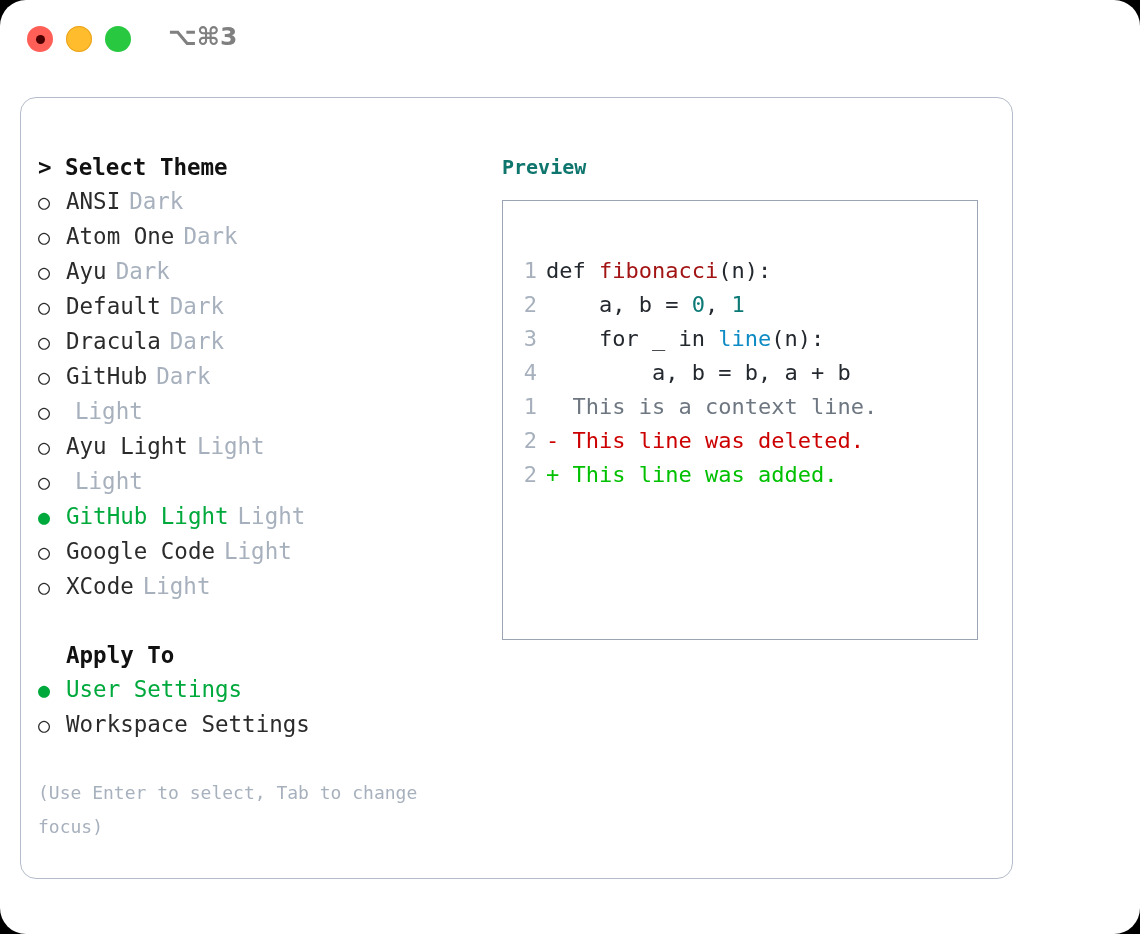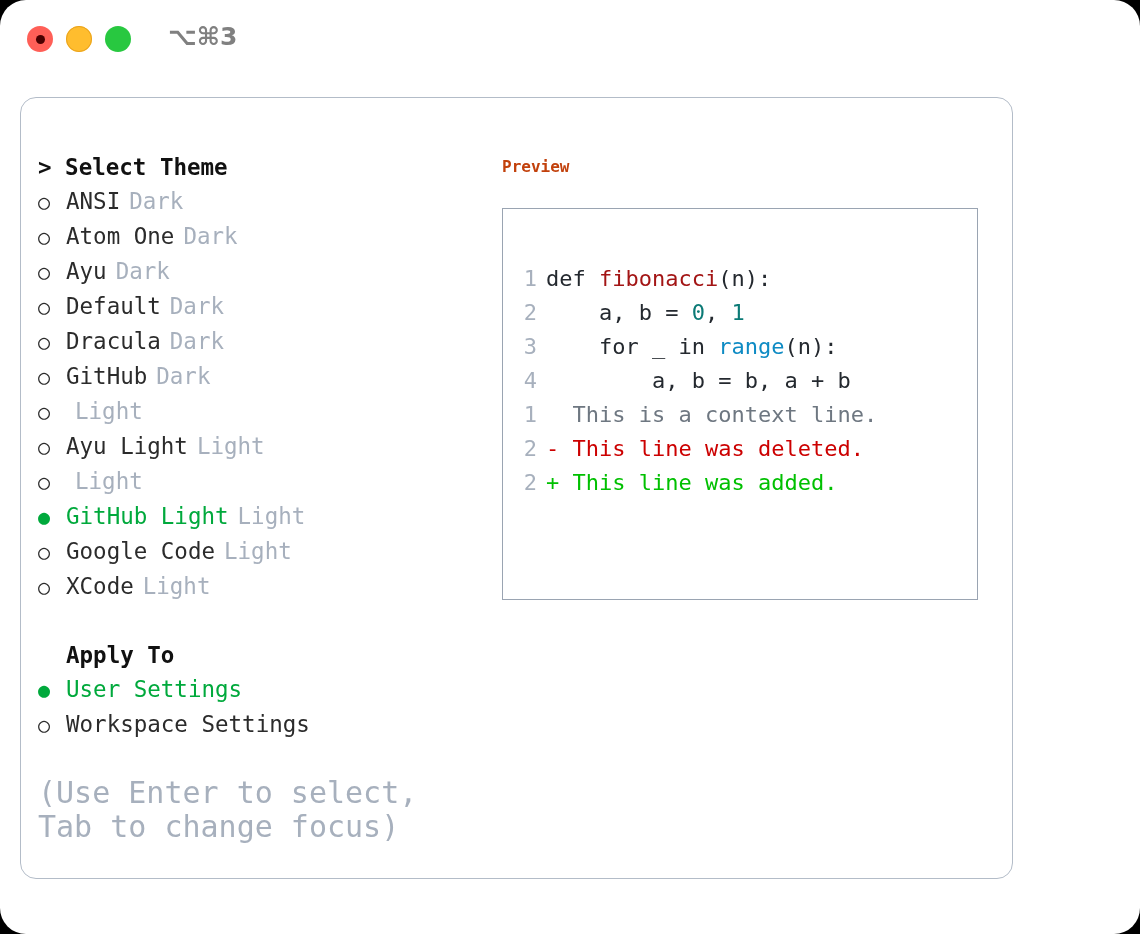--- a/index.html
+++ b/index.html
@@ -126,44 +126,44 @@
   .opt-row.selected .opt-label { color: #00a93c; }
   .opt-kind {
     color: #a7b0bd;
     padding-left: 9px;
   }
 
   .spacer-lg { height: 34px; }
   .spacer-md { height: 34px; }
 
   .hint {
-    font-size: 30px;
+    font-size: 18px;
     line-height: 34px;
     color: #a7b0bd;
     white-space: pre-wrap;
     width: 410px;
   }
 
   
   .right-col {
     position: absolute;
     left: 481px;
     top: 52px;
     width: 490px;
   }
   .preview-title {
-    font-size: 16px;
+    font-size: 20px;
     font-weight: 700;
-    color: #c2410c;
-    line-height: 34px;
-    margin-bottom: 24px;
+    color: #0f766e;
+    line-height: 34px;
+    margin-bottom: 16px;
   }
   .preview-box {
     width: 476px;
-    height: 392px;
+    height: 440px;
     border: 1.5px solid #9aa4b2;
     box-sizing: border-box;
     background: #ffffff;
     position: relative;
   }
   .code-area {
     position: absolute;
     left: 17px;
     top: 53px;
     right: 6px;
@@ -247,21 +247,21 @@
     </div>
 
     <div class="right-col">
       <div class="preview-title">Preview</div>
 
       <div class="preview-box">
         <div class="code-area">
           <div id="code-lines">
               <div class="code-line"><span class="ln">1</span><span class="tok-plain">def </span><span class="tok-fn">fibonacci</span><span class="tok-plain">(n):</span></div>
               <div class="code-line"><span class="ln">2</span><span class="tok-plain">    a, b = </span><span class="tok-num">0</span><span class="tok-plain">, </span><span class="tok-num">1</span></div>
-              <div class="code-line"><span class="ln">3</span><span class="tok-plain">    for _ in </span><span class="tok-call">range</span><span class="tok-plain">(n):</span></div>
+              <div class="code-line"><span class="ln">3</span><span class="tok-plain">    for _ in </span><span class="tok-call">line</span><span class="tok-plain">(n):</span></div>
               <div class="code-line"><span class="ln">4</span><span class="tok-plain">        a, b = b, a + b</span></div>
             </div>
           <div class="diff-block" id="diff-lines">
               <div class="diff-line"><span class="ln">1</span><span class="diff-ctx">  </span><span class="diff-ctx">This is a context line.</span></div>
               <div class="diff-line"><span class="ln">2</span><span class="diff-del">- </span><span class="diff-del">This line was deleted.</span></div>
               <div class="diff-line"><span class="ln">2</span><span class="diff-add">+ </span><span class="diff-add">This line was added.</span></div>
             </div>
         </div>
       </div>
     </div>

